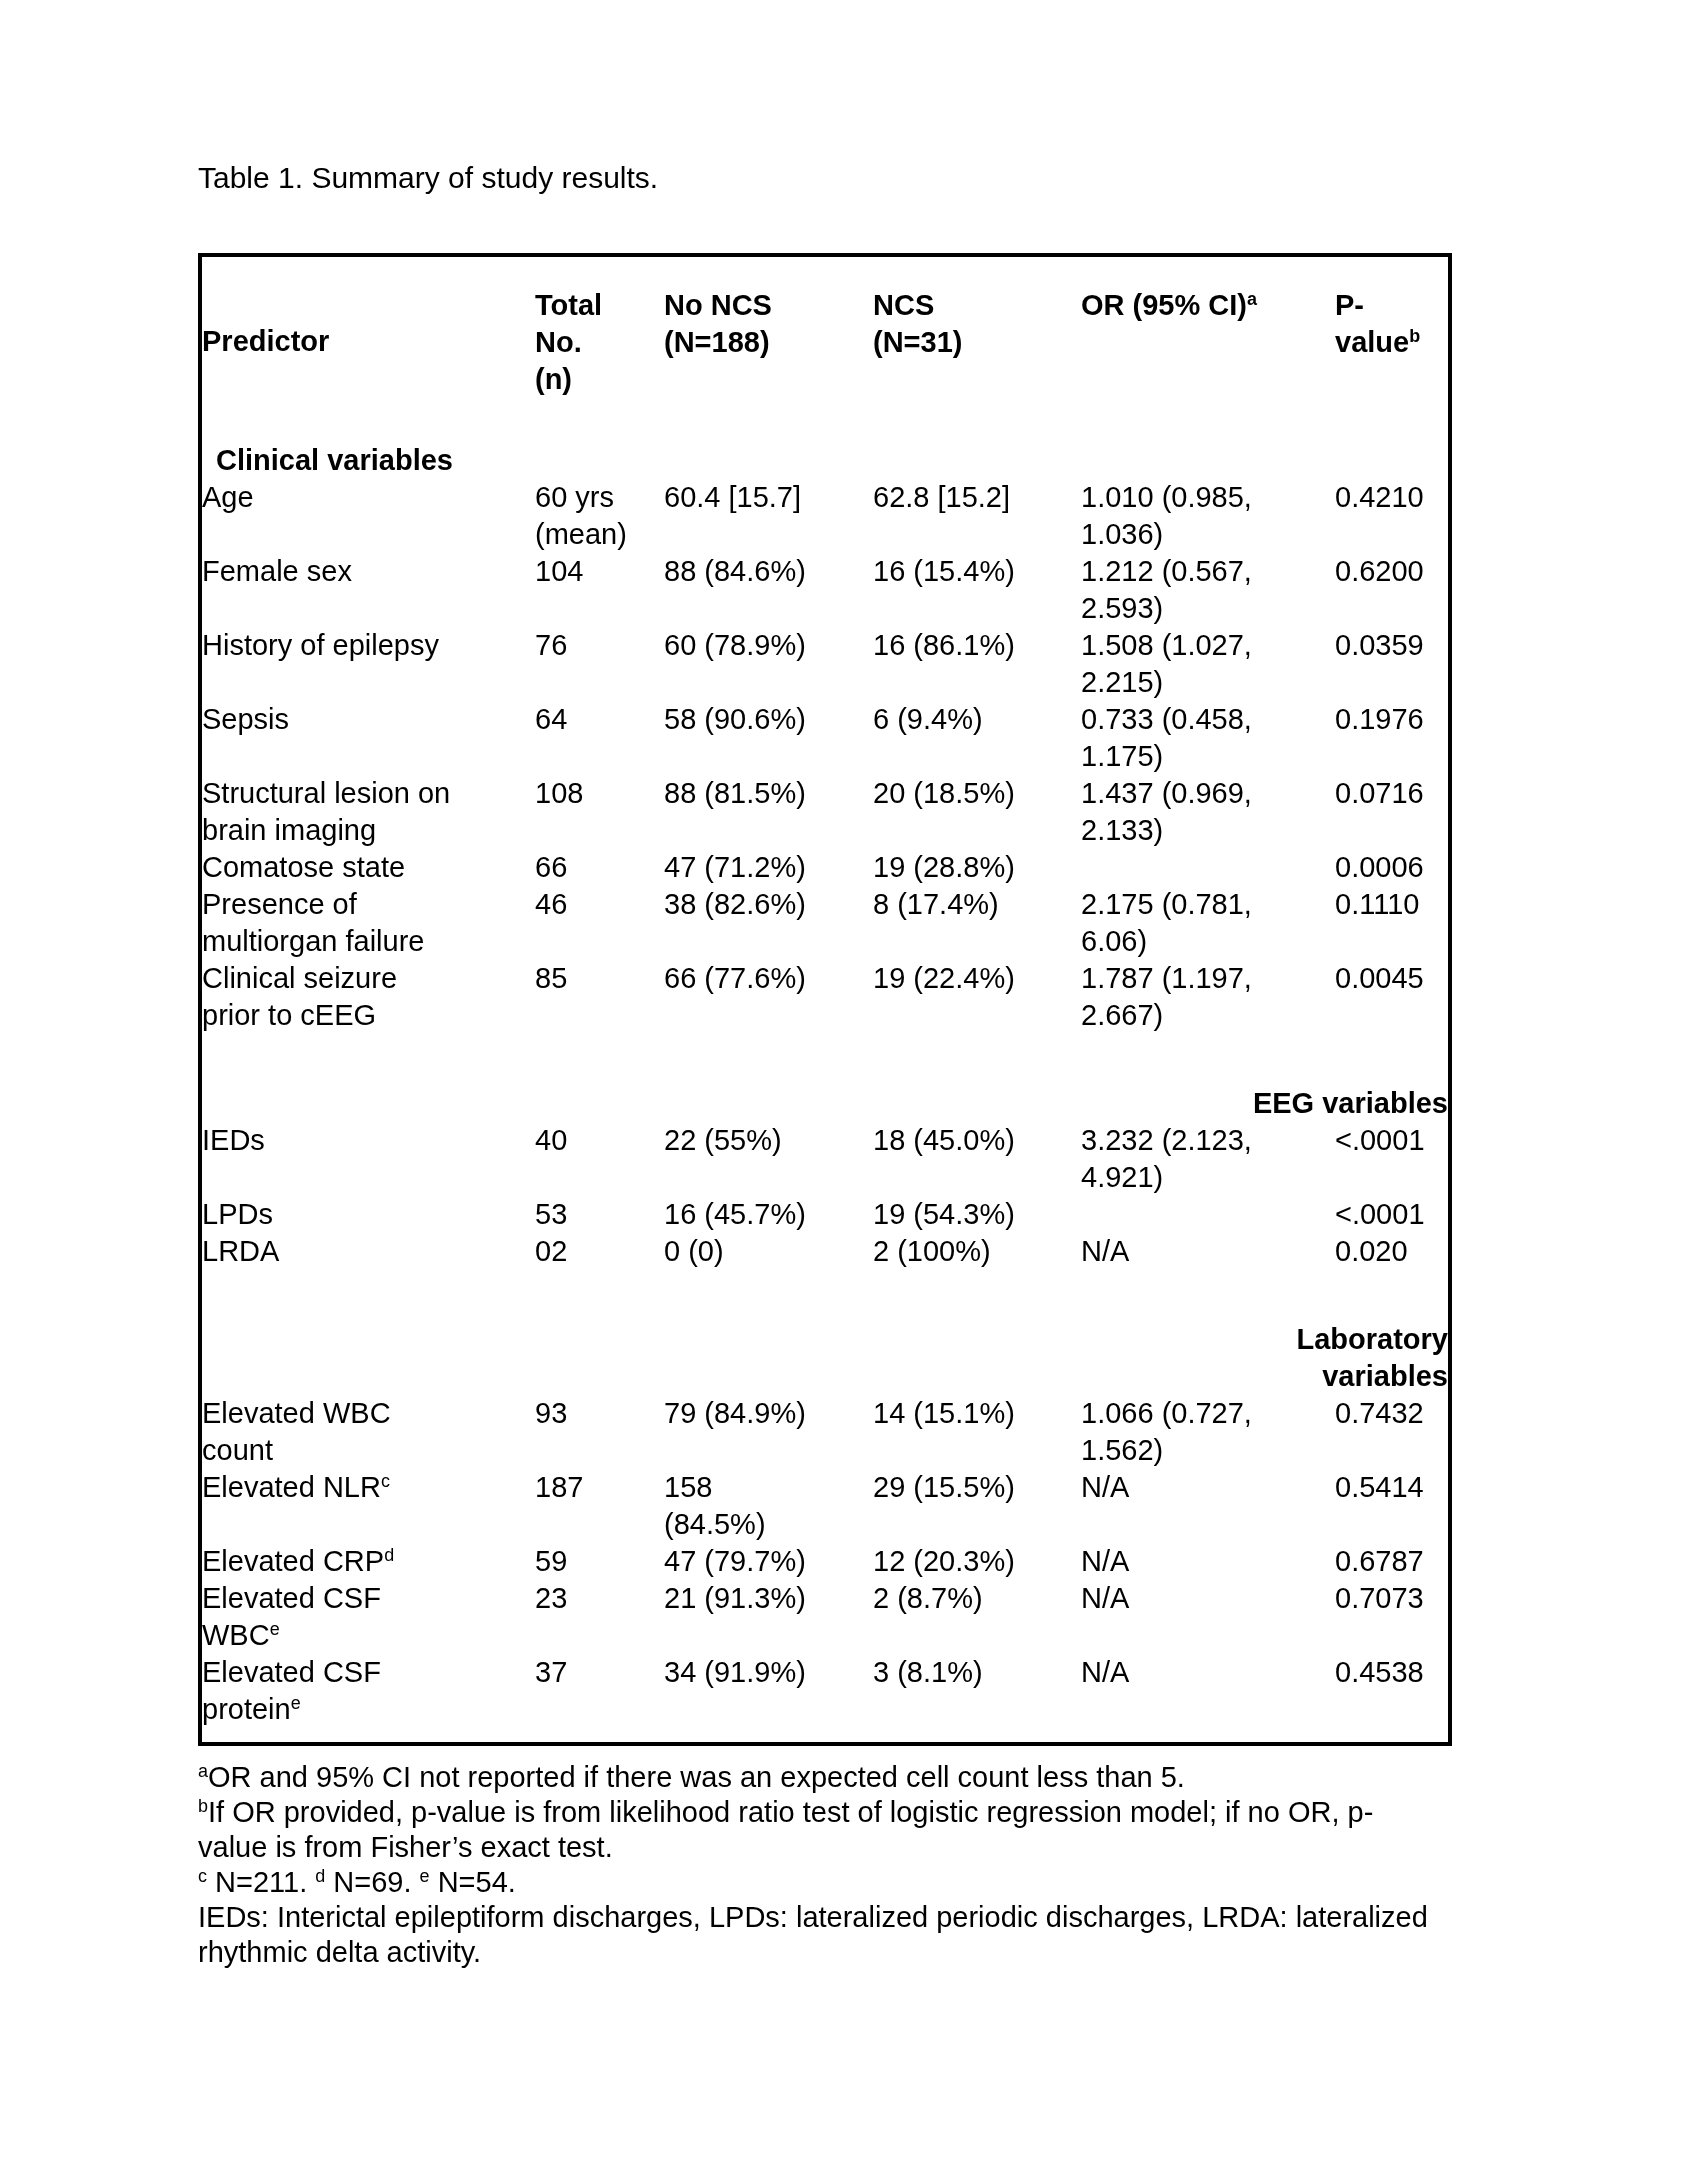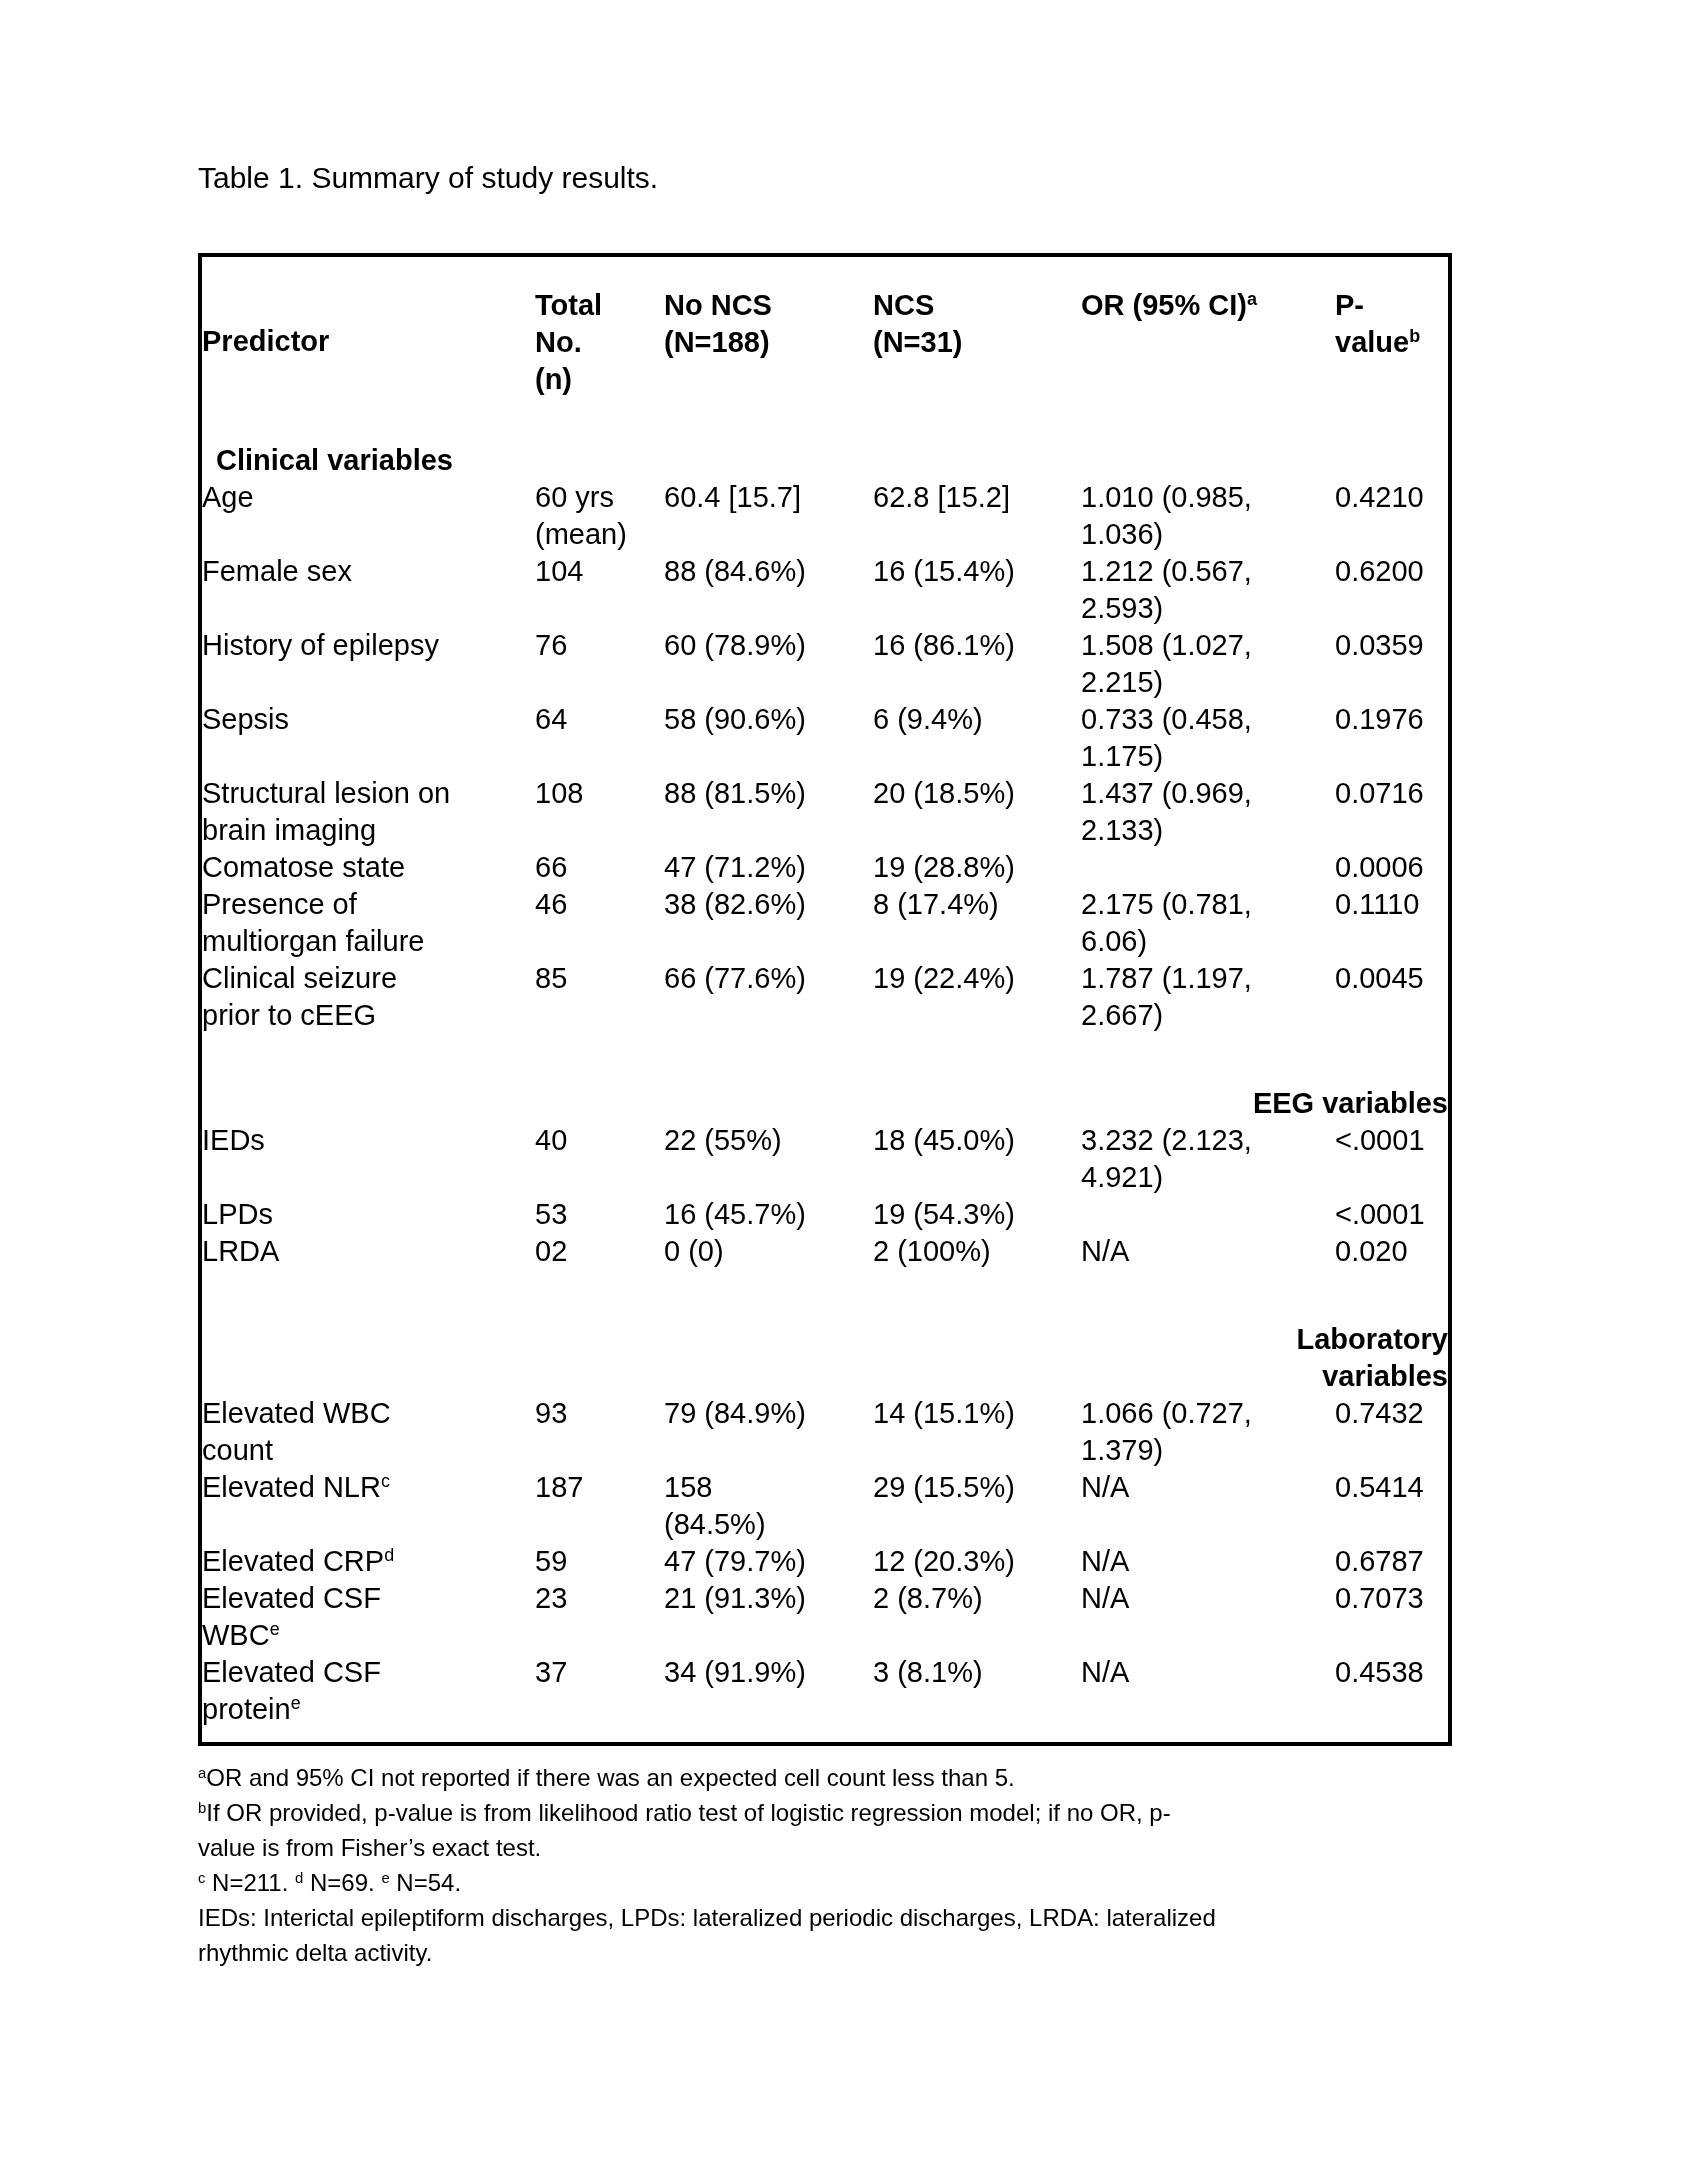--- a/index.html
+++ b/index.html
@@ -47,21 +47,21 @@
   tr.last td { padding-bottom:14px; }
   sup {
     font-size:0.62em;
     line-height:0;
     vertical-align:baseline;
     position:relative;
     top:-0.55em;
   }
   .footnotes {
     margin-top:14px;
-    font-size:24px;
+    font-size:29px;
     line-height:35px;
     width:1269px;
   }
   .footnotes .fn { white-space:pre-line; }
 </style>
 </head>
 <body>
 
 <div class="page">
   <div class="content">
@@ -218,21 +218,21 @@
 variables</span></td>
         </tr>
 
         <tr>
           <td class="c-pred"><span>Elevated WBC
 count</span><sup></sup></td>
           <td>93</td>
           <td>79 (84.9%)</td>
           <td>14 (15.1%)</td>
           <td>1.066 (0.727,
-1.379)</td>
+1.562)</td>
           <td>0.7432</td>
         </tr>
 
         <tr>
           <td class="c-pred"><span>Elevated NLR</span><sup>c</sup></td>
           <td>187</td>
           <td>158
 (84.5%)</td>
           <td>29 (15.5%)</td>
           <td>N/A</td>

